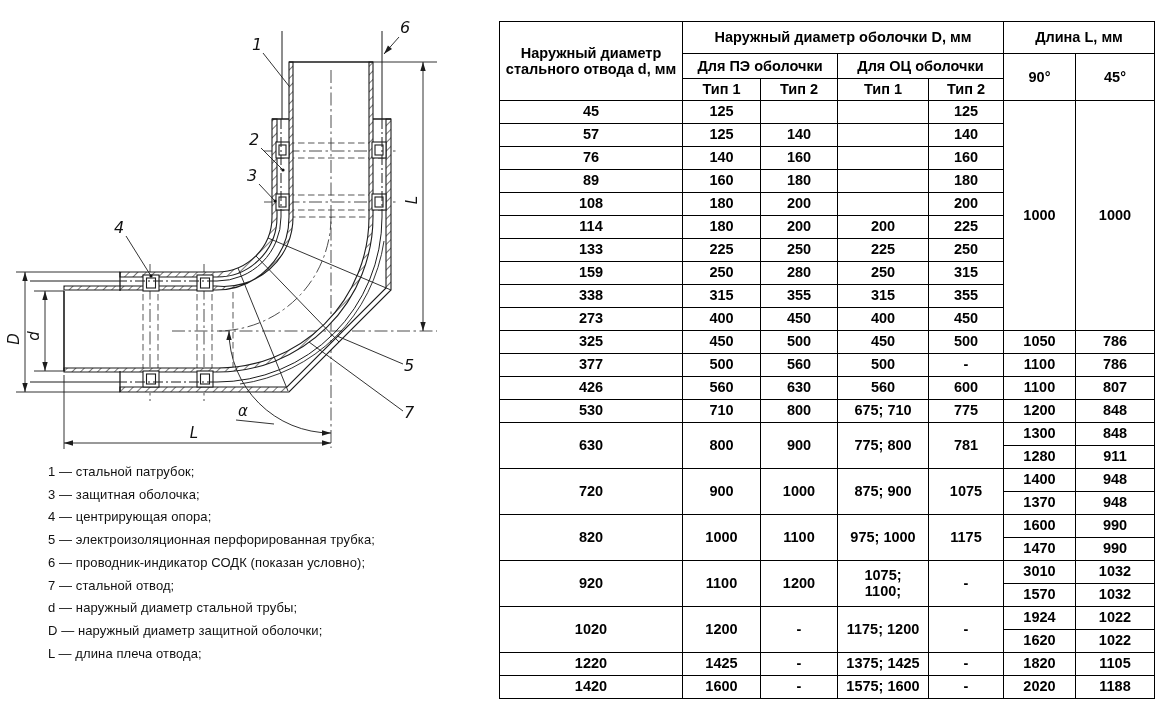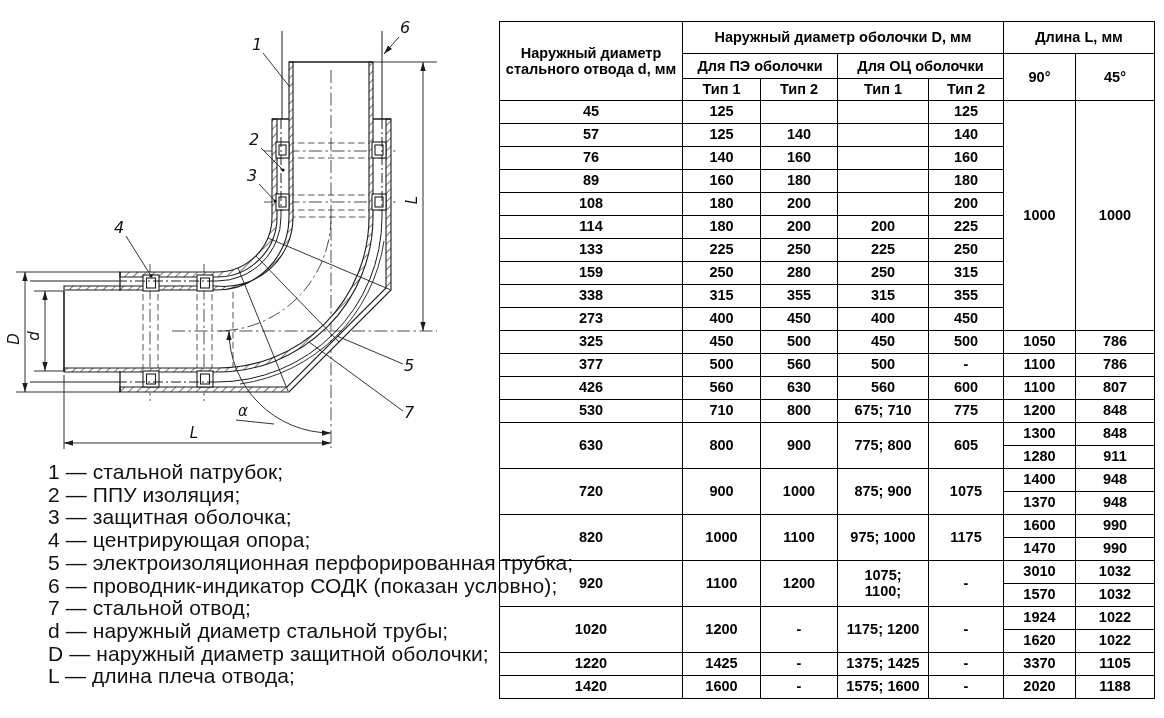--- a/index.html
+++ b/index.html
@@ -1,19 +1,19 @@
 <!DOCTYPE html>
 <html><head>
 <meta charset="utf-8">
 <style>
   html,body{margin:0;padding:0;background:#fff;}
   #page{position:relative;width:1164px;height:718px;background:#fff;
         font-family:"Liberation Sans",sans-serif;overflow:hidden;}
   #drawing{position:absolute;left:0;top:2px;}
-  #legend{position:absolute;left:48px;top:461px;font-size:21px;line-height:22.7px;
+  #legend{position:absolute;left:48px;top:461px;font-size:13px;line-height:22.7px;
           color:#111;letter-spacing:.1px;white-space:nowrap;}
   .tblwrap{position:absolute;left:499px;top:21px;}
   table{border-collapse:collapse;table-layout:fixed;width:656px;}
   th,td{border:1px solid #000;text-align:center;vertical-align:middle;color:#000;
         font-family:"Liberation Sans",sans-serif;}
   th{font-size:14.5px;font-weight:bold;padding:1px 2px;line-height:1.12;white-space:normal;}
   td{font-size:14.5px;font-weight:bold;height:22px;padding:0 2px;white-space:pre;line-height:1.05;}
   tr.rA th{height:29px;}
   tr.rB th{height:22px;}
   tr.rC th{height:19px;}
@@ -133,21 +133,20 @@
 
     <text class="dimlab" transform="translate(19,337) rotate(-90)" text-anchor="middle">D</text>
     <text class="dimlab" transform="translate(39,334) rotate(-90)" text-anchor="middle">d</text>
     <text class="dimlab" transform="translate(417,198) rotate(-90)" text-anchor="middle">L</text>
     <text class="dimlab" x="194" y="436" text-anchor="middle">L</text>
     <text class="dimlab" x="243" y="414" text-anchor="middle">α</text>
   </svg>
 
   <div id="legend">
       <div>1 — стальной патрубок;</div>
-      <div>2 — ППУ изоляция;</div>
       <div>3 — защитная оболочка;</div>
       <div>4 — центрирующая опора;</div>
       <div>5 — электроизоляционная перфорированная трубка;</div>
       <div>6 — проводник-индикатор СОДК (показан условно);</div>
       <div>7 — стальной отвод;</div>
       <div>d — наружный диаметр стальной трубы;</div>
       <div>D — наружный диаметр защитной оболочки;</div>
       <div>L — длина плеча отвода;</div>
     </div>
 
@@ -288,21 +287,21 @@
             <td>675; 710</td>
             <td>775</td>
             <td>1200</td>
             <td>848</td>
           </tr>
           <tr>
             <td rowspan="2">630</td>
             <td rowspan="2">800</td>
             <td rowspan="2">900</td>
             <td rowspan="2">775; 800</td>
-            <td rowspan="2">605</td>
+            <td rowspan="2">781</td>
             <td>1300</td>
             <td>848</td>
           </tr>
           <tr>
             <td>1280</td>
             <td>911</td>
           </tr>
           <tr>
             <td rowspan="2">720</td>
             <td rowspan="2">900</td>
@@ -355,21 +354,21 @@
           <tr>
             <td>1620</td>
             <td>1022</td>
           </tr>
           <tr>
             <td>1220</td>
             <td>1425</td>
             <td>-</td>
             <td>1375; 1425</td>
             <td>-</td>
-            <td>3370</td>
+            <td>1820</td>
             <td>1105</td>
           </tr>
           <tr>
             <td>1420</td>
             <td>1600</td>
             <td>-</td>
             <td>1575; 1600</td>
             <td>-</td>
             <td>2020</td>
             <td>1188</td>

